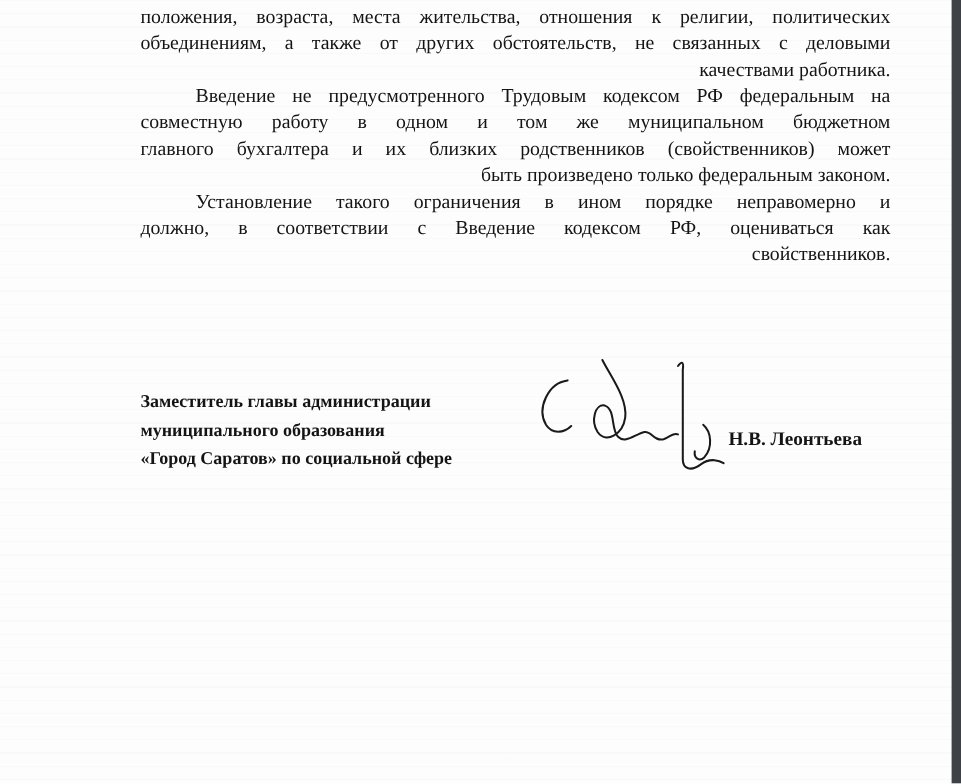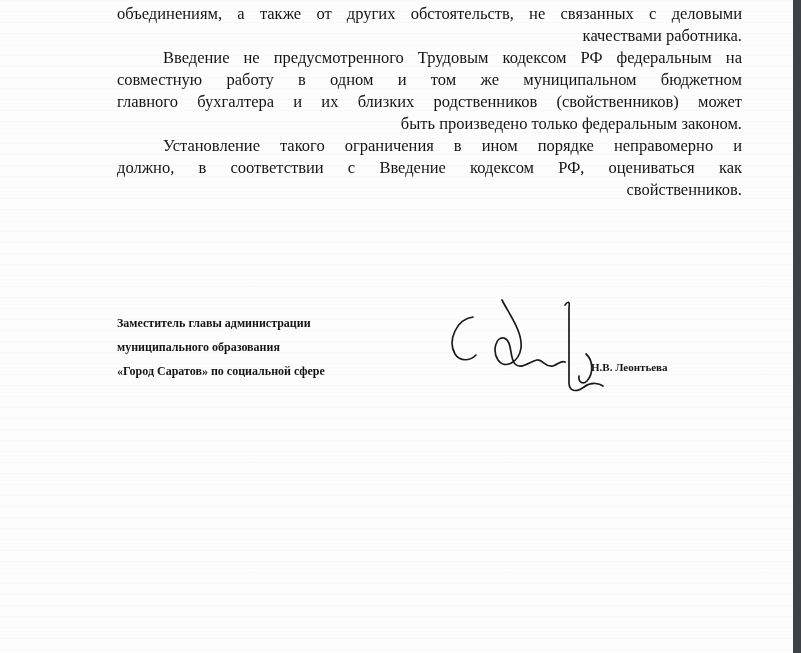--- a/index.html
+++ b/index.html
@@ -42,50 +42,51 @@
   }
   .last {
     text-align: right;
   }
   .indent {
     text-indent: 46px;
   }
   .sig-block {
     position: absolute;
     left: 117px;
-    top: 311px;
+    top: 323px;
     width: 400px;
-    font-size: 12px;
+    font-size: 15px;
     line-height: 24px;
     font-weight: bold;
   }
   .sig-svg {
     position: absolute;
     left: 443px;
     top: 288px;
     width: 170px;
     height: 115px;
   }
   .signee {
     position: absolute;
-    left: 591px;
+    left: 607px;
     top: 355px;
-    font-size: 11px;
+    font-size: 16px;
     line-height: 24px;
     font-weight: bold;
     white-space: nowrap;
   }
 </style>
 </head>
 <body>
 
 <div class="page" style="background-color: rgb(253, 253, 253); color: rgb(20, 20, 20);">
 
   <div class="body-text">
     <div>
+      <div class="line just">положения, возраста, места жительства, отношения к религии, политических</div>
       <div class="line just">объединениям, а также от других обстоятельств, не связанных с деловыми</div>
       <div class="line last">качествами работника.</div>
     </div>
     <div>
       <div class="line just indent">Введение не предусмотренного Трудовым кодексом РФ федеральным на</div>
       <div class="line just">совместную работу в одном и том же муниципальном бюджетном</div>
       <div class="line just">главного бухгалтера и их близких родственников (свойственников) может</div>
       <div class="line last">быть произведено только федеральным законом.</div>
     </div>
     <div>

